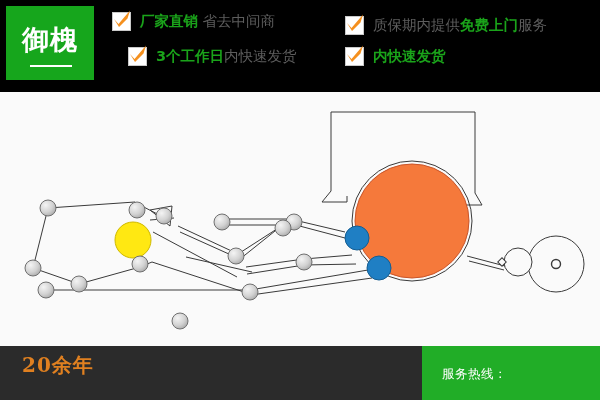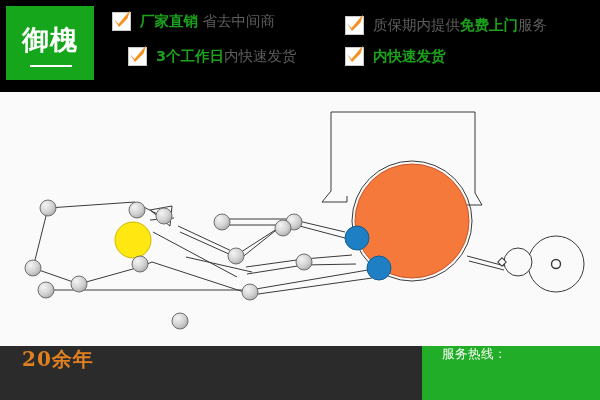--- a/index.html
+++ b/index.html
@@ -86,42 +86,42 @@
   
   #footer {
     position: absolute;
     left: 0; top: 346px;
     width: 600px; height: 54px;
     background: #2b2b2b;
   }
   #footer-slogan {
     position: absolute;
     left: 22px; top: 0; height: 38px;
-    display: flex; align-items: flex-start;
+    display: flex; align-items: center;
     white-space: nowrap;
     font-family: "DejaVu Serif", "Liberation Serif", serif;
     font-size: 20px;
     letter-spacing: 2px;
     color: #f2f2f2;
   }
   #footer-years {
     color: #e08020;
     font-weight: bold;
     letter-spacing: 1px;
     margin-right: 2px;
   }
   #hotline-panel {
     position: absolute;
     left: 422px; top: 0;
     width: 178px; height: 54px;
     background: #21ad27;
     display: flex;
     flex-direction: column;
     align-items: flex-start;
-    justify-content: space-between;
+    justify-content: center;
     padding-left: 20px;
     box-sizing: border-box;
   }
   #hotline-label {
     color: #ffffff;
     font-size: 12.5px;
     font-family: "DejaVu Sans", "Liberation Sans", sans-serif;
     letter-spacing: 0.5px;
     line-height: 1.2;
   }

